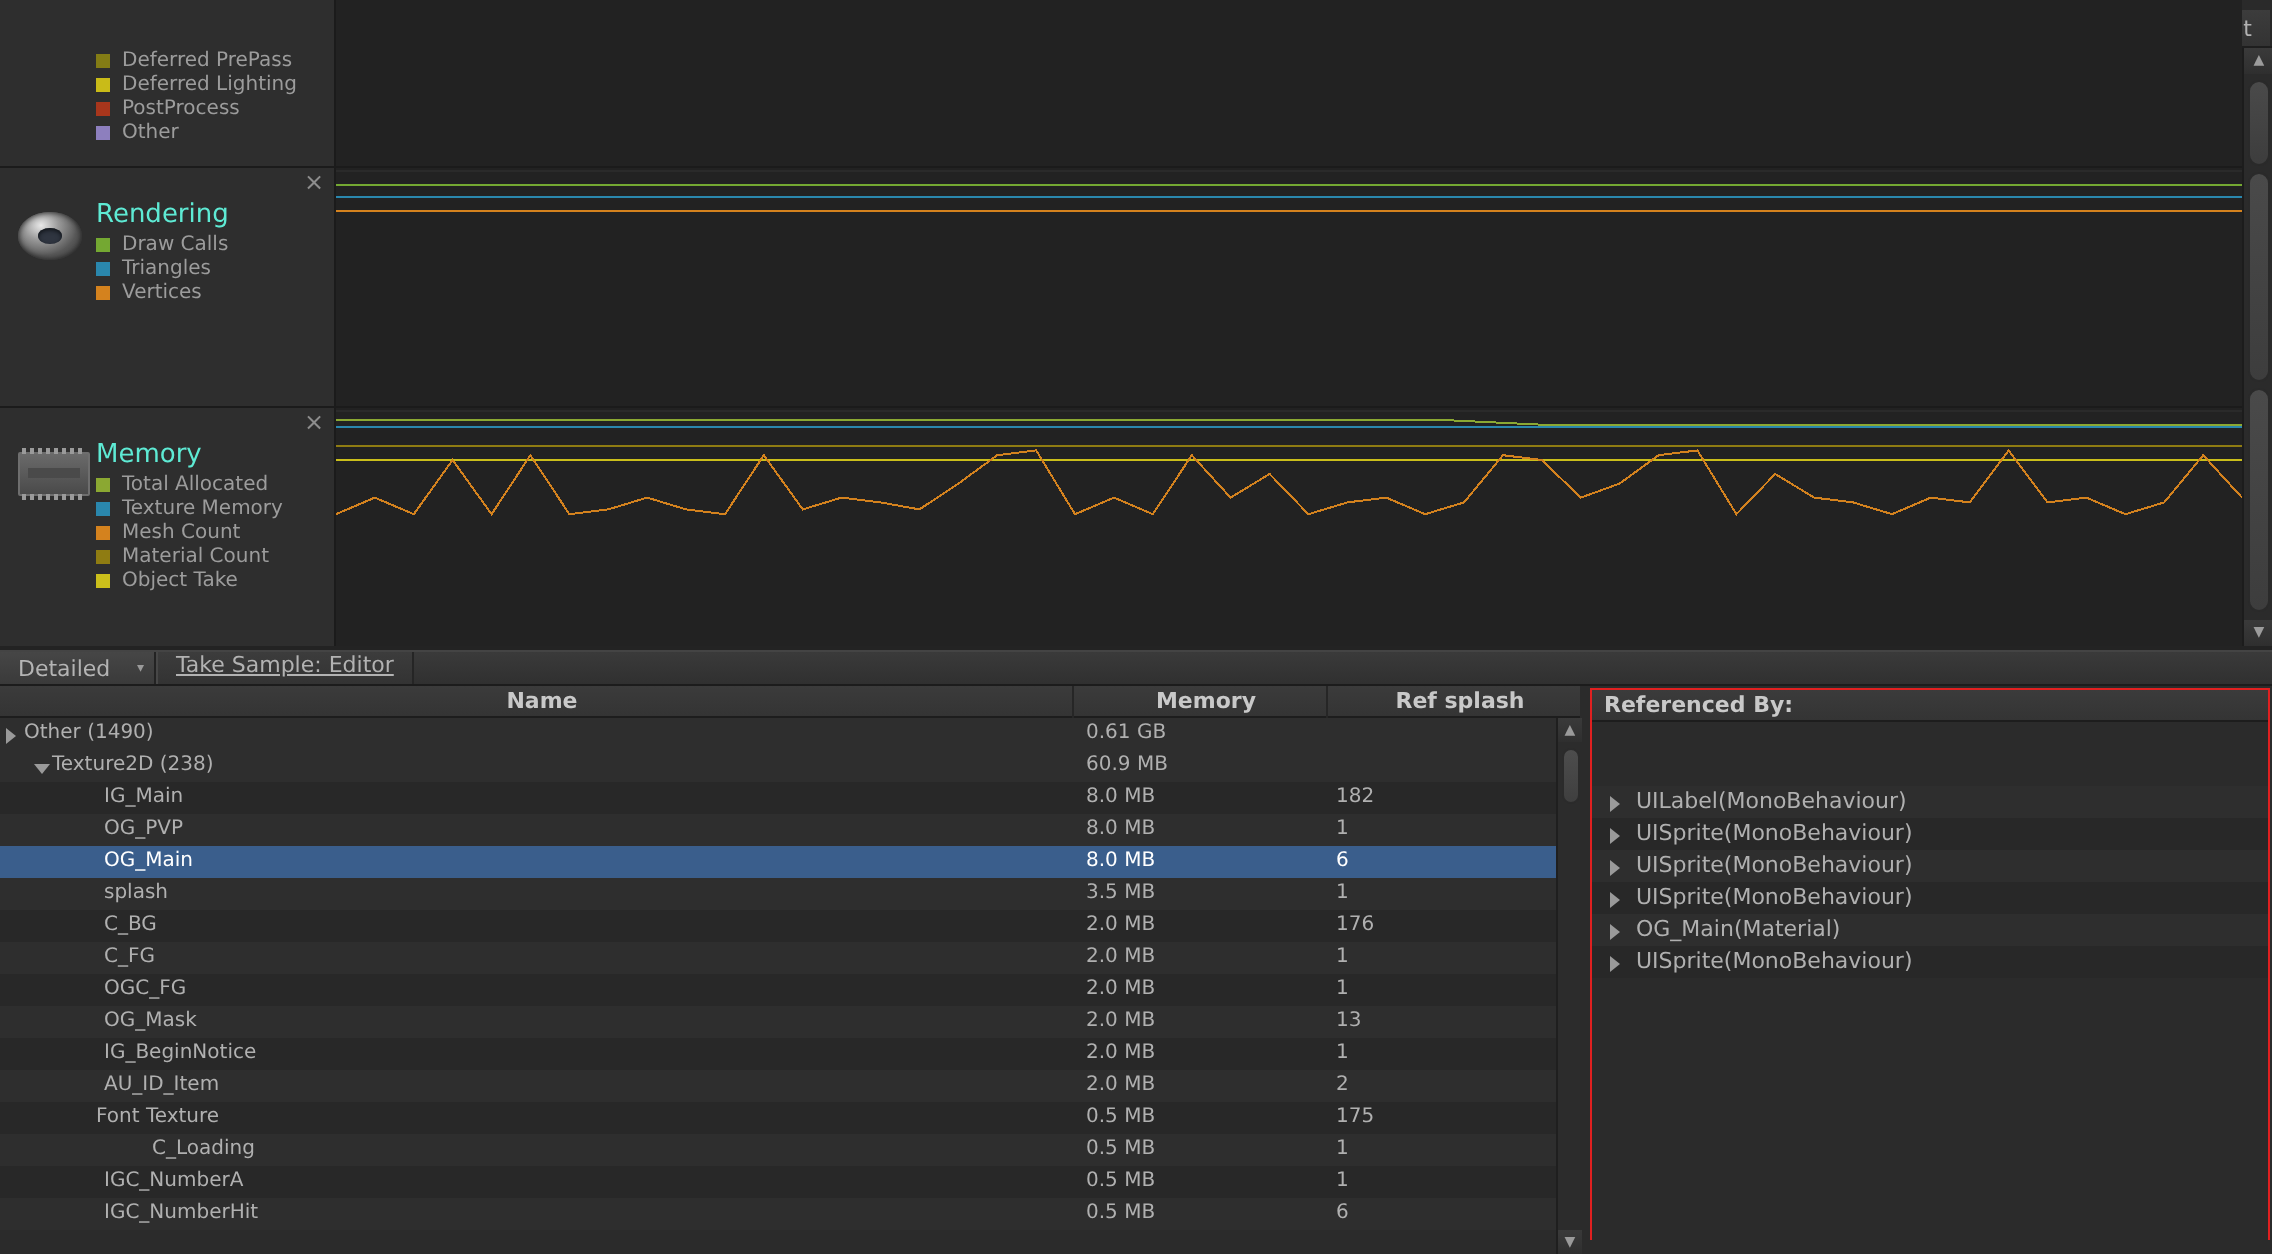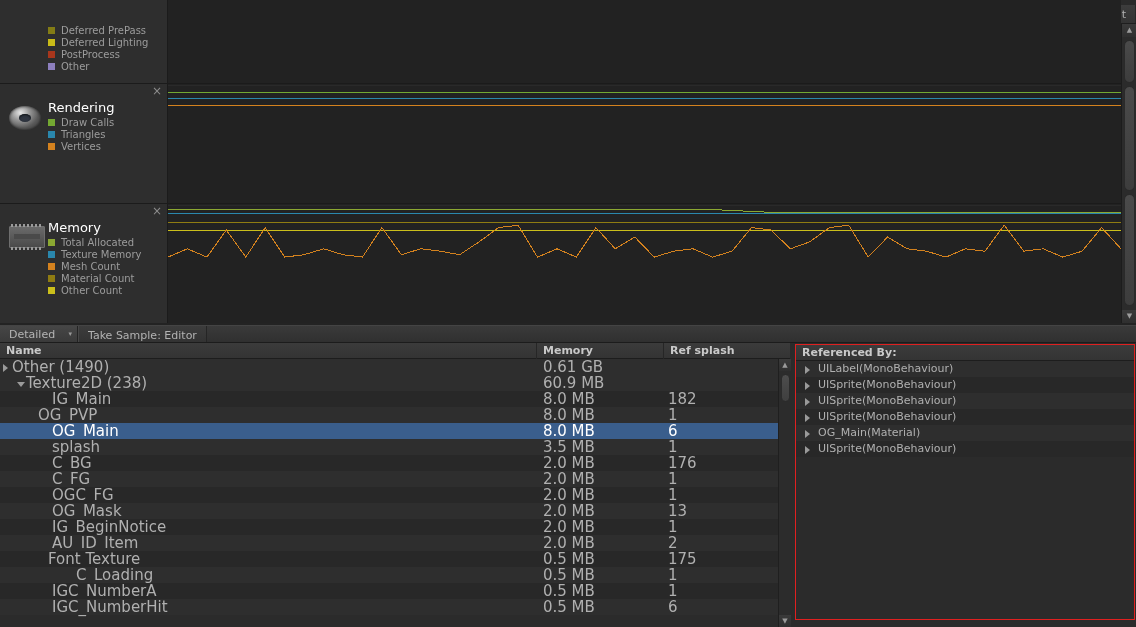--- a/index.html
+++ b/index.html
@@ -107,21 +107,21 @@
     position: absolute; left: 0; top: 0; width: 168px; height: 100%;
     background: #2e2e2e; border-right: 1px solid #1b1b1b;
   }
   .mod-close {
     position: absolute; right: 5px; top: 1px;
     font-size: 12px; color: #8d8d8d; line-height: 12px;
   }
   .mod-icon { position: absolute; left: 9px; top: 22px; }
   .mod-title {
     position: absolute; left: 48px; top: 16px;
-    font-size: 13px; color: #ffffff;
+    font-size: 13px; color: #5eead4;
   }
   .mod-legend { position: absolute; left: 48px; top: 32px; }
   .leg {
     display: flex; align-items: center; height: 12px;
     font-size: 10px; color: #9c9c9c;
   }
   .leg .sw {
     width: 7px; height: 7px; margin-right: 6px; display: inline-block;
   }
   .mod-chart {
@@ -169,60 +169,60 @@
   }
   .mt-dd {
     display: flex; align-items: center; justify-content: space-between;
     width: 78px; height: 100%; padding: 0 5px 0 9px;
     background: linear-gradient(#464646,#3a3a3a);
     border-right: 1px solid #232323;
     font-size: 11px; color: #b4b4b4;
   }
   .mt-dd .caret { font-size: 7px; color: #9a9a9a; }
   .mt-btn {
-    display: flex; align-items: flex-end; height: 100%; padding: 0 9px;
+    display: flex; align-items: flex-start; height: 100%; padding: 0 9px;
     font-size: 11px; color: #b2b2b2;
     background: linear-gradient(#3c3c3c,#333);
-    border-left: 1px solid #474747; border-right: 1px solid #252525;
+    border-left: 1px solid #474747; border-right: 1px solid #252525; text-decoration: underline;
   }
   .mt-note {
     display: flex; align-items: center; height: 100%; padding: 0 8px;
     font-size: 10px; color: #a6a6a6;
   }
 
   
   .bottom {
     position: absolute; left: 0; top: 343px; width: 1136px; height: 284px;
     background: #2b2b2b;
   }
   .treepane {
     position: absolute; left: 0; top: 0; width: 790px; height: 284px;
     background: #2b2b2b;
   }
   .th-row {
     position: absolute; left: 0; top: 0; width: 790px; height: 16px;
     background: linear-gradient(#3b3b3b, #343434);
     border-bottom: 1px solid #1d1d1d;
-    font-size: 11px; font-weight: bold; color: #c9c9c9;
+    font-size: 11px; font-weight: bold; color: #c9c9c9; text-align: center;
   }
   .th {
     position: absolute; top: 0; height: 16px; line-height: 16px;
     padding-left: 6px; border-right: 1px solid #262626;
   }
   .th.c0 { left: 0; width: 537px; }
   .th.c1 { left: 537px; width: 127px; }
   .th.c2 { left: 664px; width: 126px; border-right: none; }
 
   .tree-body {
     position: absolute; left: 0; top: 16px; width: 778px; height: 268px;
     overflow: hidden;
   }
   .trow {
     position: relative; height: 16px; width: 778px;
-    font-size: 15px; color: #b0b0b0;
+    font-size: 10px; color: #b0b0b0;
   }
   .trow.odd  { background: #2e2e2e; }
   .trow.even { background: #282828; }
   .trow.sel  { background: #3a5e8c; color: #ffffff; }
   .trow .cname {
     position: absolute; top: 0; height: 16px; line-height: 16px;
     white-space: nowrap;
   }
   .trow .cmem  { position: absolute; left: 543px; top: 0; height: 16px; line-height: 16px; }
   .trow .cref  { position: absolute; left: 668px; top: 0; height: 16px; line-height: 16px; }
@@ -267,21 +267,21 @@
   .refpane {
     position: absolute; left: 795px; top: 1px; width: 340px; height: 276px;
     background: #2b2b2b; border: 1px solid #e02020;
   }
   .ref-header {
     height: 16px; line-height: 16px; padding-left: 6px;
     background: linear-gradient(#3b3b3b,#343434);
     border-bottom: 1px solid #1d1d1d;
     font-size: 11px; font-weight: bold; color: #c9c9c9;
   }
-  .ref-list { position: relative; }
+  .ref-list { position: relative; margin-top: 32px; }
   .rrow {
     position: relative; height: 16px; line-height: 16px;
     font-size: 11px; color: #b0b0b0; padding-left: 22px;
   }
   .rrow.odd  { background: #2e2e2e; }
   .rrow.even { background: #282828; }
   .rrow .tri { left: 9px; }
   .ref-filler { background: #2b2b2b; height: 150px; }
 </style>
 </head>
@@ -425,21 +425,21 @@
           <div class="leg">
             <span class="sw" style="background:#d4821e"></span>
             <span>Mesh Count</span>
           </div>
           <div class="leg">
             <span class="sw" style="background:#8f7c12"></span>
             <span>Material Count</span>
           </div>
           <div class="leg">
             <span class="sw" style="background:#cbbf1b"></span>
-            <span>Other Count</span>
+            <span>Object Take</span>
           </div>
         </div>
       </div>
       <div class="mod-chart">
         <svg id="svg-memory" width="953" height="118">
             <line x1="0" y1="1.5" x2="953" y2="1.5" stroke="#2a2a2a" stroke-width="1"></line>
             <path d="M0.0 5.9 L50.2 5.9 L100.3 5.9 L150.5 5.9 L200.6 5.9 L250.8 5.9 L300.9 5.9 L351.1 5.9 L401.3 5.9 L451.4 5.9 L501.6 5.9 L551.7 5.9 L601.9 8.3 L652.1 8.3 L702.2 8.3 L752.4 8.3 L802.5 8.3 L852.7 8.3 L902.8 8.3 L953.0 8.3" fill="none" stroke="#8ba832" stroke-width="1" shape-rendering="crispEdges"></path>
             <path d="M0.0 9.4 L50.2 9.4 L100.3 9.4 L150.5 9.4 L200.6 9.4 L250.8 9.4 L300.9 9.4 L351.1 9.4 L401.3 9.4 L451.4 9.4 L501.6 9.4 L551.7 9.4 L601.9 9.4 L652.1 9.4 L702.2 9.4 L752.4 9.4 L802.5 9.4 L852.7 9.4 L902.8 9.4 L953.0 9.4" fill="none" stroke="#2a87ad" stroke-width="1" shape-rendering="crispEdges"></path>
             <path d="M0.0 18.9 L50.2 18.9 L100.3 18.9 L150.5 18.9 L200.6 18.9 L250.8 18.9 L300.9 18.9 L351.1 18.9 L401.3 18.9 L451.4 18.9 L501.6 18.9 L551.7 18.9 L601.9 18.9 L652.1 18.9 L702.2 18.9 L752.4 18.9 L802.5 18.9 L852.7 18.9 L902.8 18.9 L953.0 18.9" fill="none" stroke="#8f7c12" stroke-width="1" shape-rendering="crispEdges"></path>
             <path d="M0.0 26.0 L50.2 26.0 L100.3 26.0 L150.5 26.0 L200.6 26.0 L250.8 26.0 L300.9 26.0 L351.1 26.0 L401.3 26.0 L451.4 26.0 L501.6 26.0 L551.7 26.0 L601.9 26.0 L652.1 26.0 L702.2 26.0 L752.4 26.0 L802.5 26.0 L852.7 26.0 L902.8 26.0 L953.0 26.0" fill="none" stroke="#cbbf1b" stroke-width="1" shape-rendering="crispEdges"></path>
@@ -491,21 +491,21 @@
             <span class="cname" style="left: 26px;">Texture2D (238)</span>
             <span class="cmem">60.9 MB</span>
             <span class="cref"></span>
           </div>
           <div class="trow even">
             <span class="cname" style="left: 52px;">IG_Main</span>
             <span class="cmem">8.0 MB</span>
             <span class="cref">182</span>
           </div>
           <div class="trow odd">
-            <span class="cname" style="left: 38px; text-align: center;">OG_PVP</span>
+            <span class="cname" style="left: 52px; text-align: center;">OG_PVP</span>
             <span class="cmem">8.0 MB</span>
             <span class="cref">1</span>
           </div>
           <div class="trow sel">
             <span class="cname" style="left: 52px;">OG_Main</span>
             <span class="cmem">8.0 MB</span>
             <span class="cref">6</span>
           </div>
           <div class="trow odd">
             <span class="cname" style="left: 52px;">splash</span>

